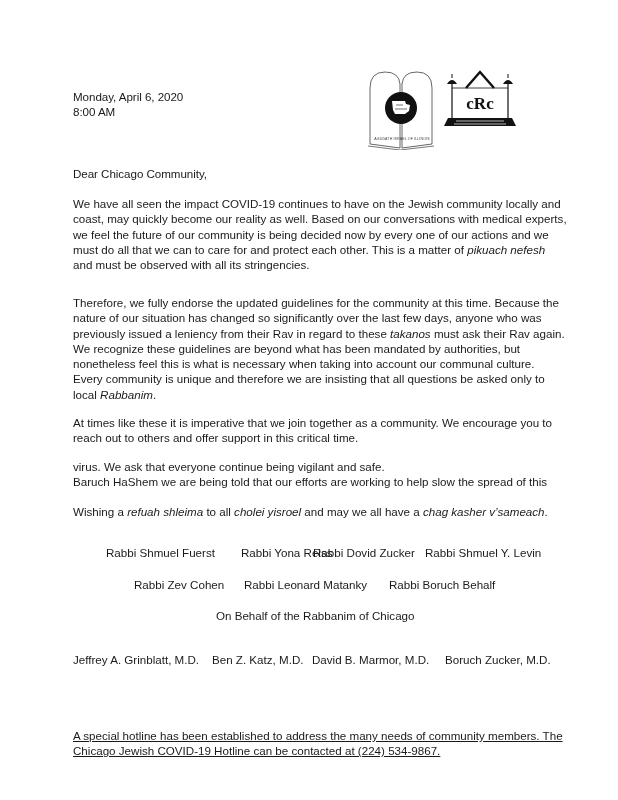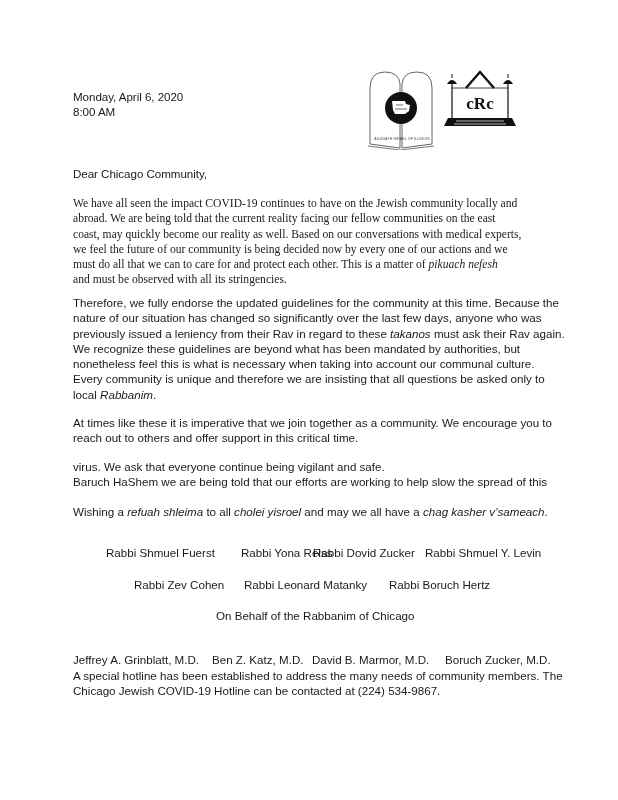--- a/index.html
+++ b/index.html
@@ -42,23 +42,22 @@
     <path d="M5 16 Q10 8 15 16 Z" fill="#111"></path>
     <path d="M61 16 Q66 8 71 16 Z" fill="#111"></path>
     <path d="M10 6 L10 10 M66 6 L66 10" stroke="#111" stroke-width="1"></path>
     <text x="38" y="41" text-anchor="middle" font-family="Liberation Serif, serif" font-size="17" font-weight="bold" fill="#111">cRc</text>
     <path d="M6 50 L70 50 L74 58 L2 58 Z" fill="#111"></path>
     <path d="M14 53 L62 53 M12 56 L64 56" stroke="#fff" stroke-width="0.7"></path>
   </svg>
 
   <div class="txt" style="left:73px; top:166px;">Dear Chicago Community,</div>
 
-  <div class="para" style="top:196px;font-family:Liberation Serif, serif;">
+  <div class="para" style="top:196px;">
     <span class="ln">We have all seen the impact COVID-19 continues to have on the Jewish community locally and</span>
-    <span class="ln">abroad. We are being told that the current reality facing our fellow communities on the east</span>
     <span class="ln">coast, may quickly become our reality as well. Based on our conversations with medical experts,</span>
     <span class="ln">we feel the future of our community is being decided now by every one of our actions and we</span>
     <span class="ln"><span>must do all that we can to care for and protect each other. This is a matter of </span><em>pikuach nefesh</em></span>
     <span class="ln">and must be observed with all its stringencies.</span>
   </div>
 
   <div class="para" style="top:295px;">
     <span class="ln">Therefore, we fully endorse the updated guidelines for the community at this time. Because the</span>
     <span class="ln">nature of our situation has changed so significantly over the last few days, anyone who was</span>
     <span class="ln"><span>previously issued a leniency from their Rav in regard to these </span><em>takanos</em><span> must ask their Rav again.</span></span>
@@ -85,32 +84,32 @@
   <div class="sig-row" style="top:546px;">
     <span style="left:87px;margin-left:19px;">Rabbi Shmuel Fuerst</span>
     <span style="left:209px;margin-left:32px;">Rabbi Yona Reiss</span>
     <span style="left:313px;">Rabbi Dovid Zucker</span>
     <span style="left:425px;">Rabbi Shmuel Y. Levin</span>
   </div>
 
   <div class="sig-row" style="top:578px;">
     <span style="left:134px;">Rabbi Zev Cohen</span>
     <span style="left:244px;">Rabbi Leonard Matanky</span>
-    <span style="left:389px;">Rabbi Boruch Hertz</span>
+    <span style="left:389px;">Rabbi Boruch Behalf</span>
   </div>
 
   <div class="sig-row" style="top:609px;">
     <span style="left:216px;">On Behalf of the Rabbanim of Chicago</span>
   </div>
 
   <div class="sig-row" style="top:653px;">
     <span style="left:73px;">Jeffrey A. Grinblatt, M.D.</span>
     <span style="left:212px;">Ben Z. Katz, M.D.</span>
     <span style="left:312px;">David B. Marmor, M.D.</span>
     <span style="left:445px;">Boruch Zucker, M.D.</span>
   </div>
 
-  <div class="para" style="top:668px;">
+  <div class="para" style="top:728px;text-decoration:underline;">
     <span class="ln">A special hotline has been established to address the many needs of community members. The</span>
     <span class="ln">Chicago Jewish COVID-19 Hotline can be contacted at (224) 534-9867.</span>
   </div>
 
 </div>
 
 </body></html>

